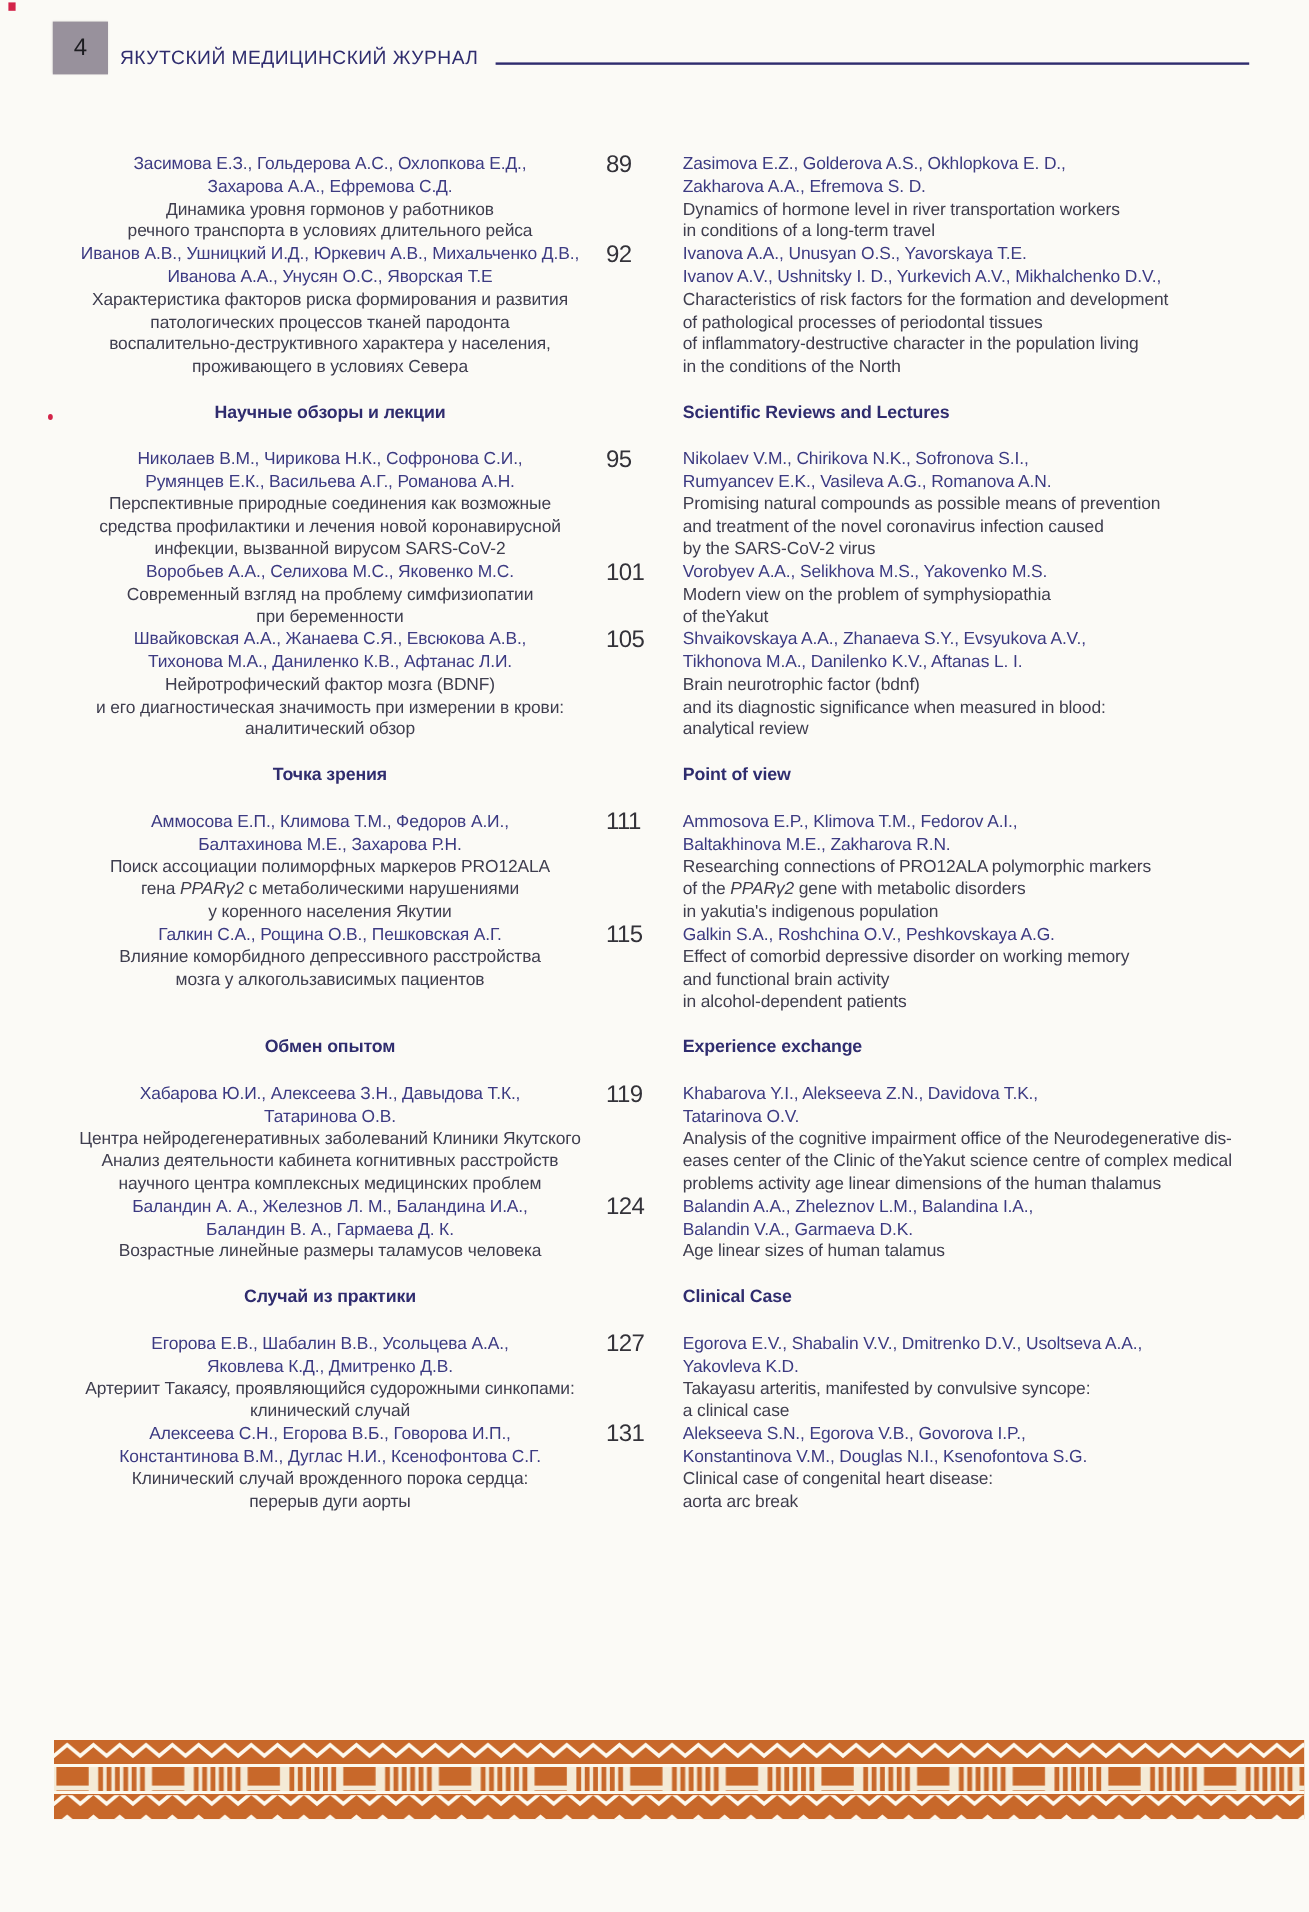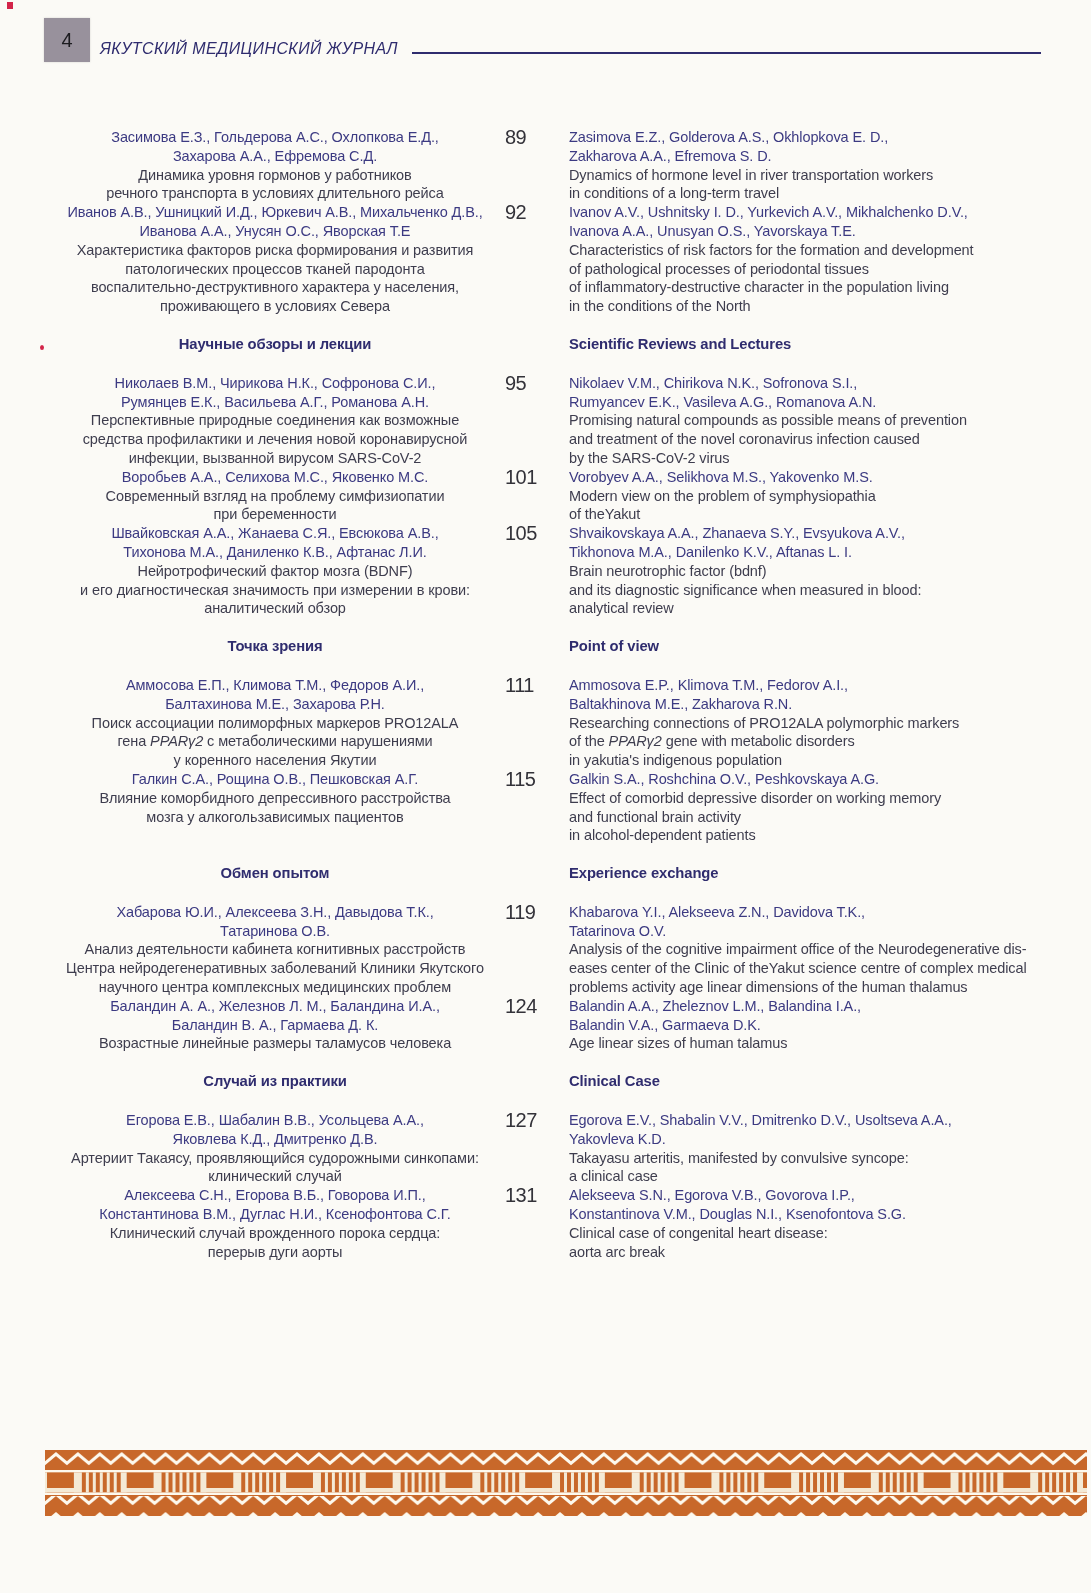--- a/index.html
+++ b/index.html
@@ -26,21 +26,21 @@
     position:absolute;left:44px;top:18px;width:46px;height:44px;
     background:#98919c;color:#1c1c20;font-size:20px;
     display:flex;align-items:center;justify-content:center;
     box-shadow:0 0 2px rgba(0,0,0,.15);
   }
   .journal-header{
     position:absolute;left:100px;top:40px;right:50px;
     display:flex;align-items:center;
   }
   .journal-title{
-    color:var(--accent);font-size:16px;letter-spacing:.4px;white-space:nowrap;font-style:italic;
+    color:var(--accent);font-size:16px;letter-spacing:.4px;white-space:nowrap;
   }
   .header-rule{flex:1;height:2px;background:var(--accent);margin-left:14px;margin-top:8px;}
   
   .toc{position:absolute;left:45px;top:128px;right:24px;}
   .row{display:grid;grid-template-columns:460px 60px 1fr;}
   .cell.ru{text-align:center;}
   .cell.en{padding-left:4px;text-align:left;}
   .line{font-size:14.5px;line-height:18.8px;white-space:nowrap;color:var(--title);letter-spacing:-0.1px;}
   .line.authors{color:var(--author);}
   .heading-row{margin-top:19px;margin-bottom:20px;}
@@ -88,22 +88,22 @@
       <div class="cell ru">
         <div class="line authors">Иванов А.В., Ушницкий И.Д., Юркевич А.В., Михальченко Д.В.,</div>
         <div class="line authors">Иванова А.А., Унусян О.С., Яворская Т.Е</div>
         <div class="line title">Характеристика факторов риска формирования и развития</div>
         <div class="line title">патологических процессов тканей пародонта</div>
         <div class="line title">воспалительно-деструктивного характера у населения,</div>
         <div class="line title">проживающего в условиях Севера</div>
       </div>
       <div class="cell gutter"><span class="pagenum">92</span></div>
       <div class="cell en">
+        <div class="line authors">Ivanova A.A., Unusyan O.S., Yavorskaya T.E.</div>
         <div class="line authors">Ivanov A.V., Ushnitsky I. D., Yurkevich A.V., Mikhalchenko D.V.,</div>
-        <div class="line authors">Ivanova A.A., Unusyan O.S., Yavorskaya T.E.</div>
         <div class="line title">Characteristics of risk factors for the formation and development</div>
         <div class="line title">of pathological processes of periodontal tissues</div>
         <div class="line title">of inflammatory-destructive character in the population living</div>
         <div class="line title">in the conditions of the North</div>
       </div>
     </div>
     <div class="row heading-row">
       <div class="cell ru heading">Научные обзоры и лекции</div>
       <div class="cell gutter"></div>
       <div class="cell en heading">Scientific Reviews and Lectures</div>
@@ -193,22 +193,22 @@
     </div>
     <div class="row heading-row">
       <div class="cell ru heading">Обмен опытом</div>
       <div class="cell gutter"></div>
       <div class="cell en heading">Experience exchange</div>
     </div>
     <div class="row">
       <div class="cell ru">
         <div class="line authors">Хабарова Ю.И., Алексеева З.Н., Давыдова Т.К.,</div>
         <div class="line authors">Татаринова О.В.</div>
+        <div class="line title">Центра нейродегенеративных заболеваний Клиники Якутского</div>
         <div class="line title">Анализ деятельности кабинета когнитивных расстройств</div>
-        <div class="line title">Центра нейродегенеративных заболеваний Клиники Якутского</div>
         <div class="line title">научного центра комплексных медицинских проблем</div>
       </div>
       <div class="cell gutter"><span class="pagenum">119</span></div>
       <div class="cell en">
         <div class="line authors">Khabarova Y.I., Alekseeva Z.N., Davidova T.K.,</div>
         <div class="line authors">Tatarinova O.V.</div>
         <div class="line title">Analysis of the cognitive impairment office of the Neurodegenerative dis-</div>
         <div class="line title">eases center of the Clinic of theYakut science centre of complex medical</div>
         <div class="line title">problems activity age linear dimensions of the human thalamus</div>
       </div>

